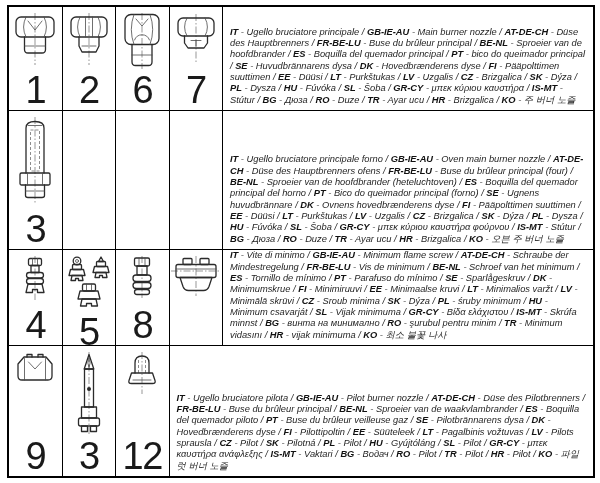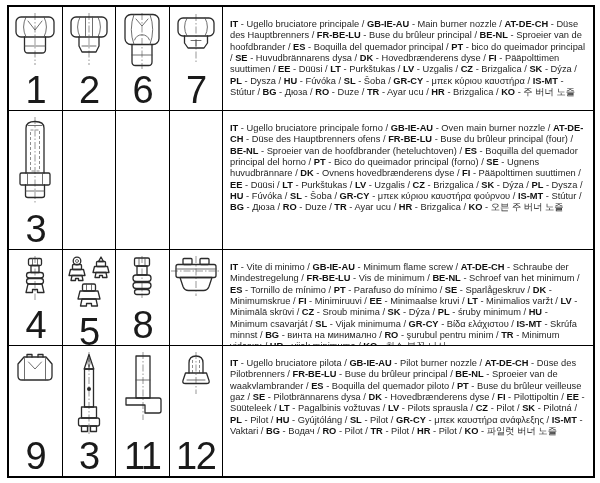--- a/index.html
+++ b/index.html
@@ -20,22 +20,22 @@
     flex:0 0 53.5px;width:53.5px;box-sizing:border-box;border-right:1px solid #000;
     display:flex;flex-direction:column;align-items:center;justify-content:space-between;
     padding:6px 0 2px;overflow:hidden;
   }
   .drawing{flex:0 0 auto;display:flex;align-items:flex-start;justify-content:center;}
   .part-number{
     font-size:38px;line-height:0.95;color:#1a1a1a;letter-spacing:-1.5px;
     font-weight:400;
   }
   .desc-cell{
-    flex:1;box-sizing:border-box;display:flex;flex-direction:column;justify-content:flex-start;
-    padding:12px 7px;overflow:hidden;
+    flex:1;box-sizing:border-box;display:flex;flex-direction:column;justify-content:flex-end;
+    padding:4px 7px;overflow:hidden;font-style:italic;
   }
   .desc{margin:0;font-size:9.3px;line-height:1.22;color:#1f1f1f;text-align:left;}
   .desc b{font-weight:bold;color:#111;}
   svg{display:block;}
   .s{fill:none;stroke:#2b2b2b;stroke-width:1.3;stroke-linejoin:round;stroke-linecap:round;}
   .thin{fill:none;stroke:#4a4a4a;stroke-width:0.8;stroke-linejoin:round;stroke-linecap:round;}
   .hid{fill:none;stroke:#5a5a5a;stroke-width:0.7;stroke-dasharray:3 2;}
   .cl{fill:none;stroke:#6a6a6a;stroke-width:0.7;stroke-dasharray:7 2 1.5 2;}
   .filled{fill:#2b2b2b;stroke:none;}
 </style>
@@ -208,31 +208,20 @@
     <rect class="s" x="14.5" y="55" width="15" height="11"></rect>
     <rect class="s" x="11.5" y="66" width="21" height="8" rx="2"></rect>
     <rect class="s" x="14.5" y="74" width="6" height="5.5"></rect>
     <rect class="s" x="23.5" y="74" width="6" height="5.5"></rect>
             </svg>
           </div>
           <div class="part-number">3</div>
         </div>
         <div class="part-cell">
           <div class="drawing">
-            <svg width="50" height="72" viewBox="0 0 50 72">
-    <line class="cl" x1="26" y1="0" x2="26" y2="68"></line>
-    <rect class="s" x="19" y="4" width="14" height="42"></rect>
-    <line class="thin" x1="19" y1="28" x2="33" y2="28"></line>
-    <path class="s" d="M9 46 h33 q2 0 2 2 v11 q0 2 -2 2 H28 v-8 H9 z"></path>
-            </svg>
-          </div>
-          <div class="part-number">11</div>
-        </div>
-        <div class="part-cell">
-          <div class="drawing">
             <svg width="44" height="44" viewBox="0 0 44 44">
     <line class="cl" x1="22" y1="0" x2="22" y2="42"></line>
     <path class="s" d="M15 21 V11 q0 -7 7 -7 q7 0 7 7 v10"></path>
     <path class="hid" d="M18.5 8 v13 M25.5 8 v13"></path>
     <path class="s" d="M11.5 21 h21 l2.5 7.5 q1 3 -2.5 3 h-21 q-3.5 0 -2.5 -3 z"></path>
     <line class="thin" x1="13" y1="28" x2="31" y2="28"></line>
             </svg>
           </div>
           <div class="part-number">12</div>
         </div>

